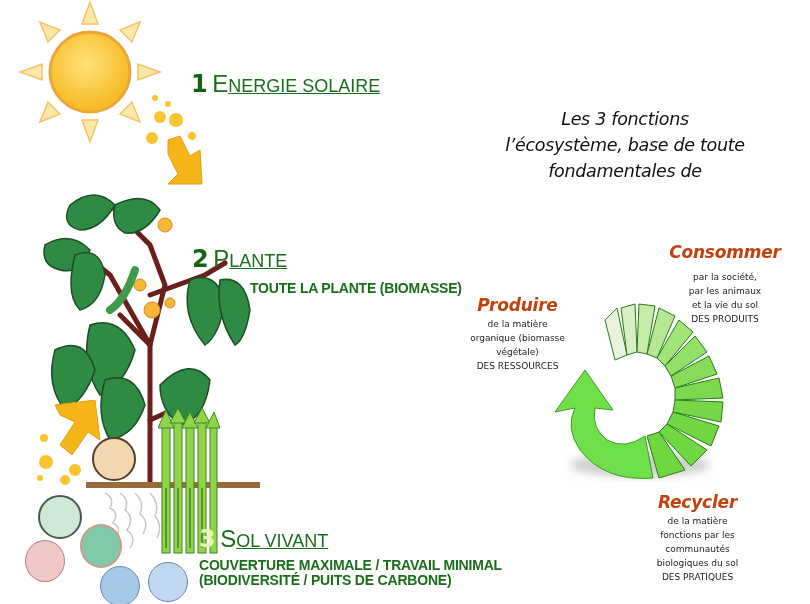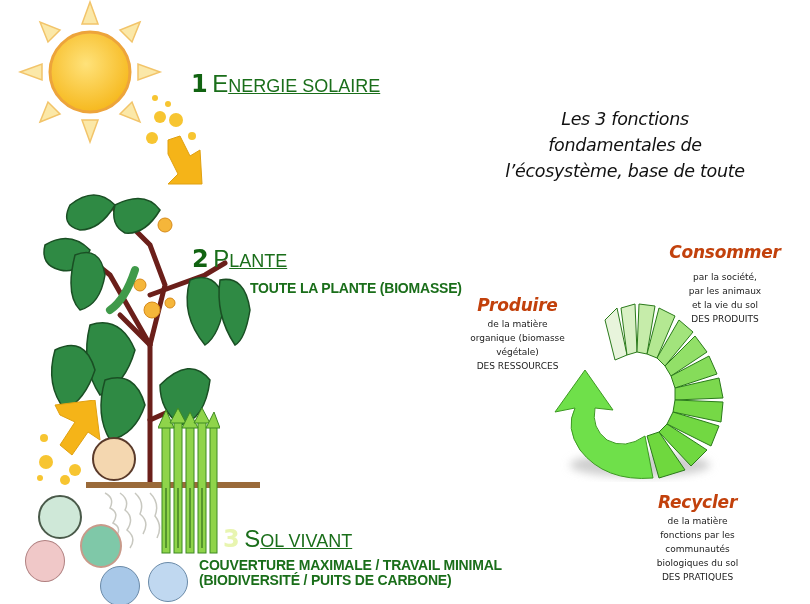--- a/index.html
+++ b/index.html
@@ -132,31 +132,31 @@
   <span class="num big">1</span>
   <span class="big">E</span><span class="sc">NERGIE SOLAIRE</span>
 </div>
 
 <div class="abs green-title" style="left:192px;top:245px;">
   <span class="num big">2</span>
   <span class="big">P</span><span class="sc">LANTE</span>
 </div>
 <div class="abs sub" style="left:250px;top:280px;">TOUTE LA PLANTE (BIOMASSE)</div>
 
-<div class="abs green-title" style="left:199px;top:525px;margin-left:24px;">
+<div class="abs green-title" style="left:199px;top:525px;">
   <span class="num big" style="color:#e8f5b0;">3</span>
   <span class="big">S</span><span class="sc">OL VIVANT</span>
 </div>
 <div class="abs sub" style="left:199px;top:557px;">COUVERTURE MAXIMALE / TRAVAIL MINIMAL</div>
 <div class="abs sub" style="left:199px;top:572px;">(BIODIVERSITÉ / PUITS DE CARBONE)</div>
 
 <div class="abs heading" style="left:462px;top:106px;width:326px;">
   <div>Les 3 fonctions</div>
+  <div>l’écosystème, base de toute</div>
   <div>fondamentales de</div>
-  <div>l’écosystème, base de toute</div>
 </div>
 
 <svg class="abs" style="left:535px;top:300px" width="200" height="190" viewBox="0 0 200 190">
   <defs>
     <filter id="sh" x="-20%" y="-20%" width="140%" height="140%">
         <feGaussianBlur stdDeviation="4"></feGaussianBlur>
       </filter>
   </defs>
   <ellipse cx="105" cy="165" rx="70" ry="12" fill="#cfcfcf" filter="url(#sh)"></ellipse>
   <g stroke="#2a7a1a" stroke-width="1">

